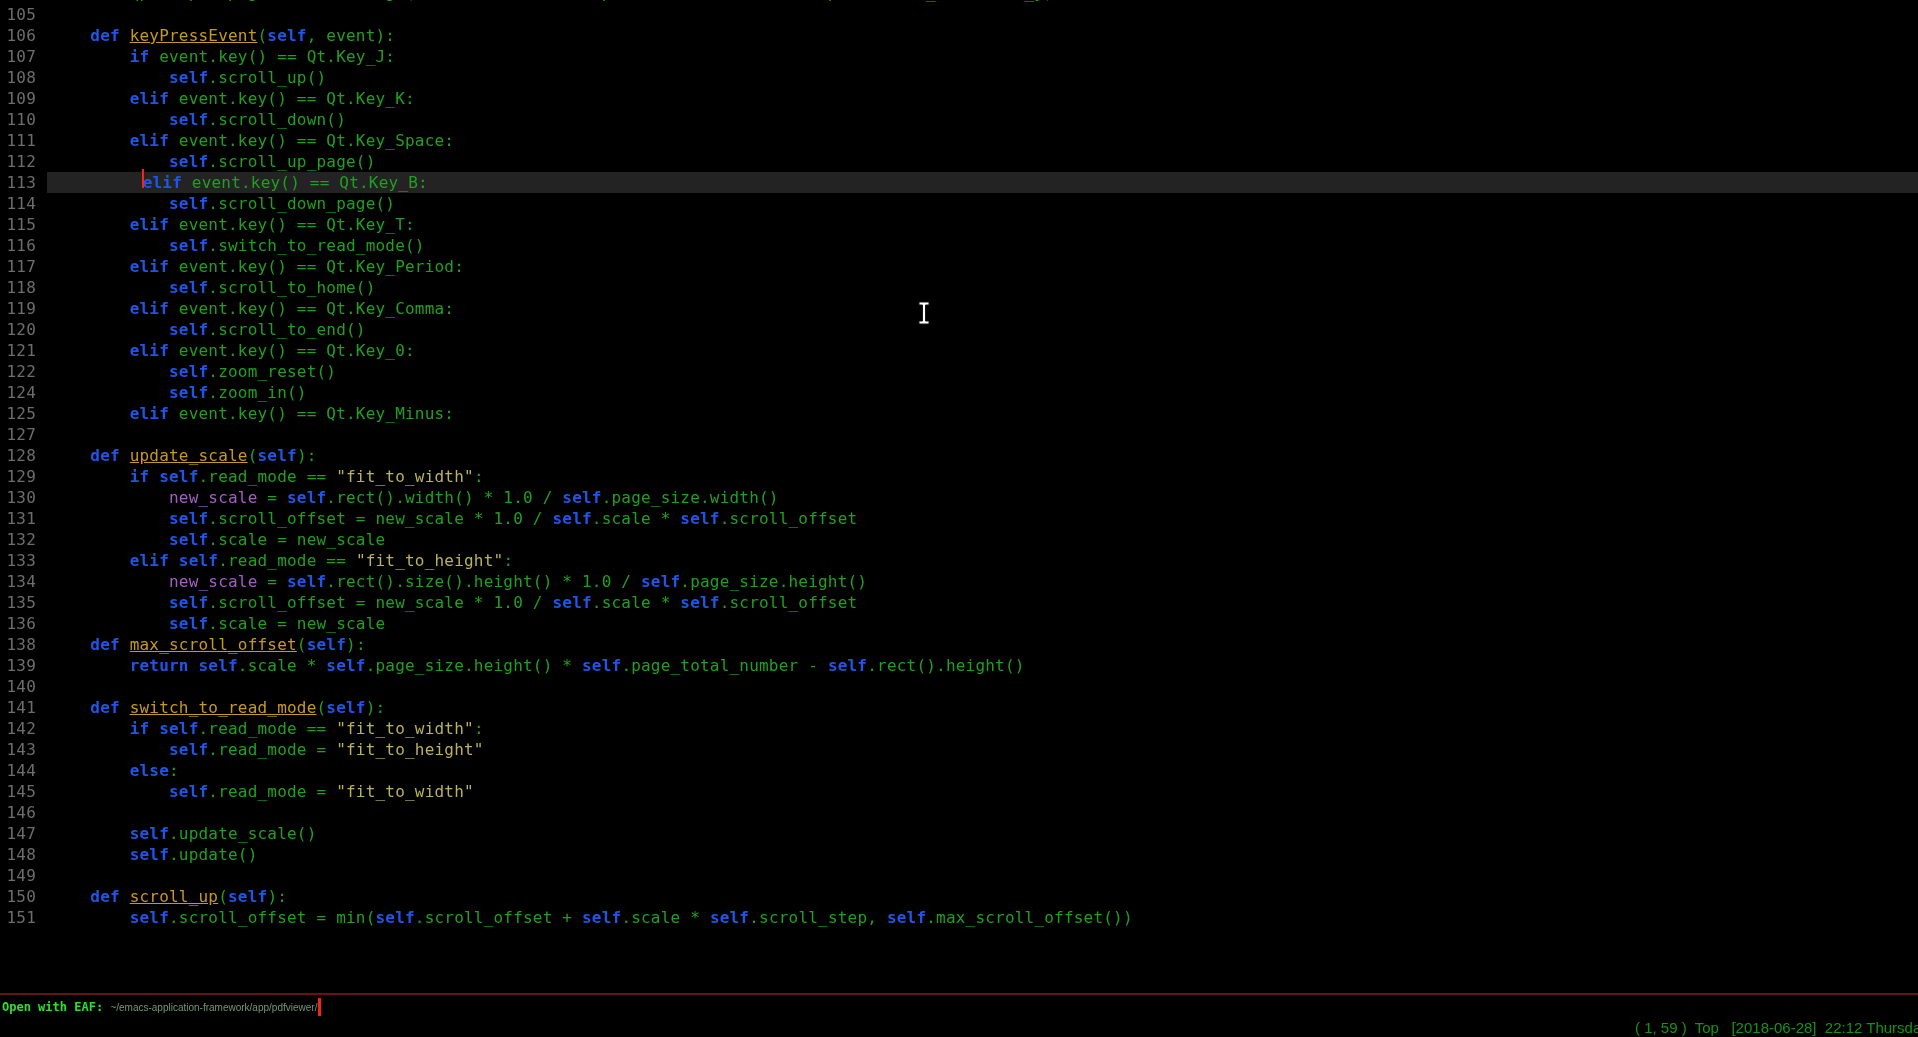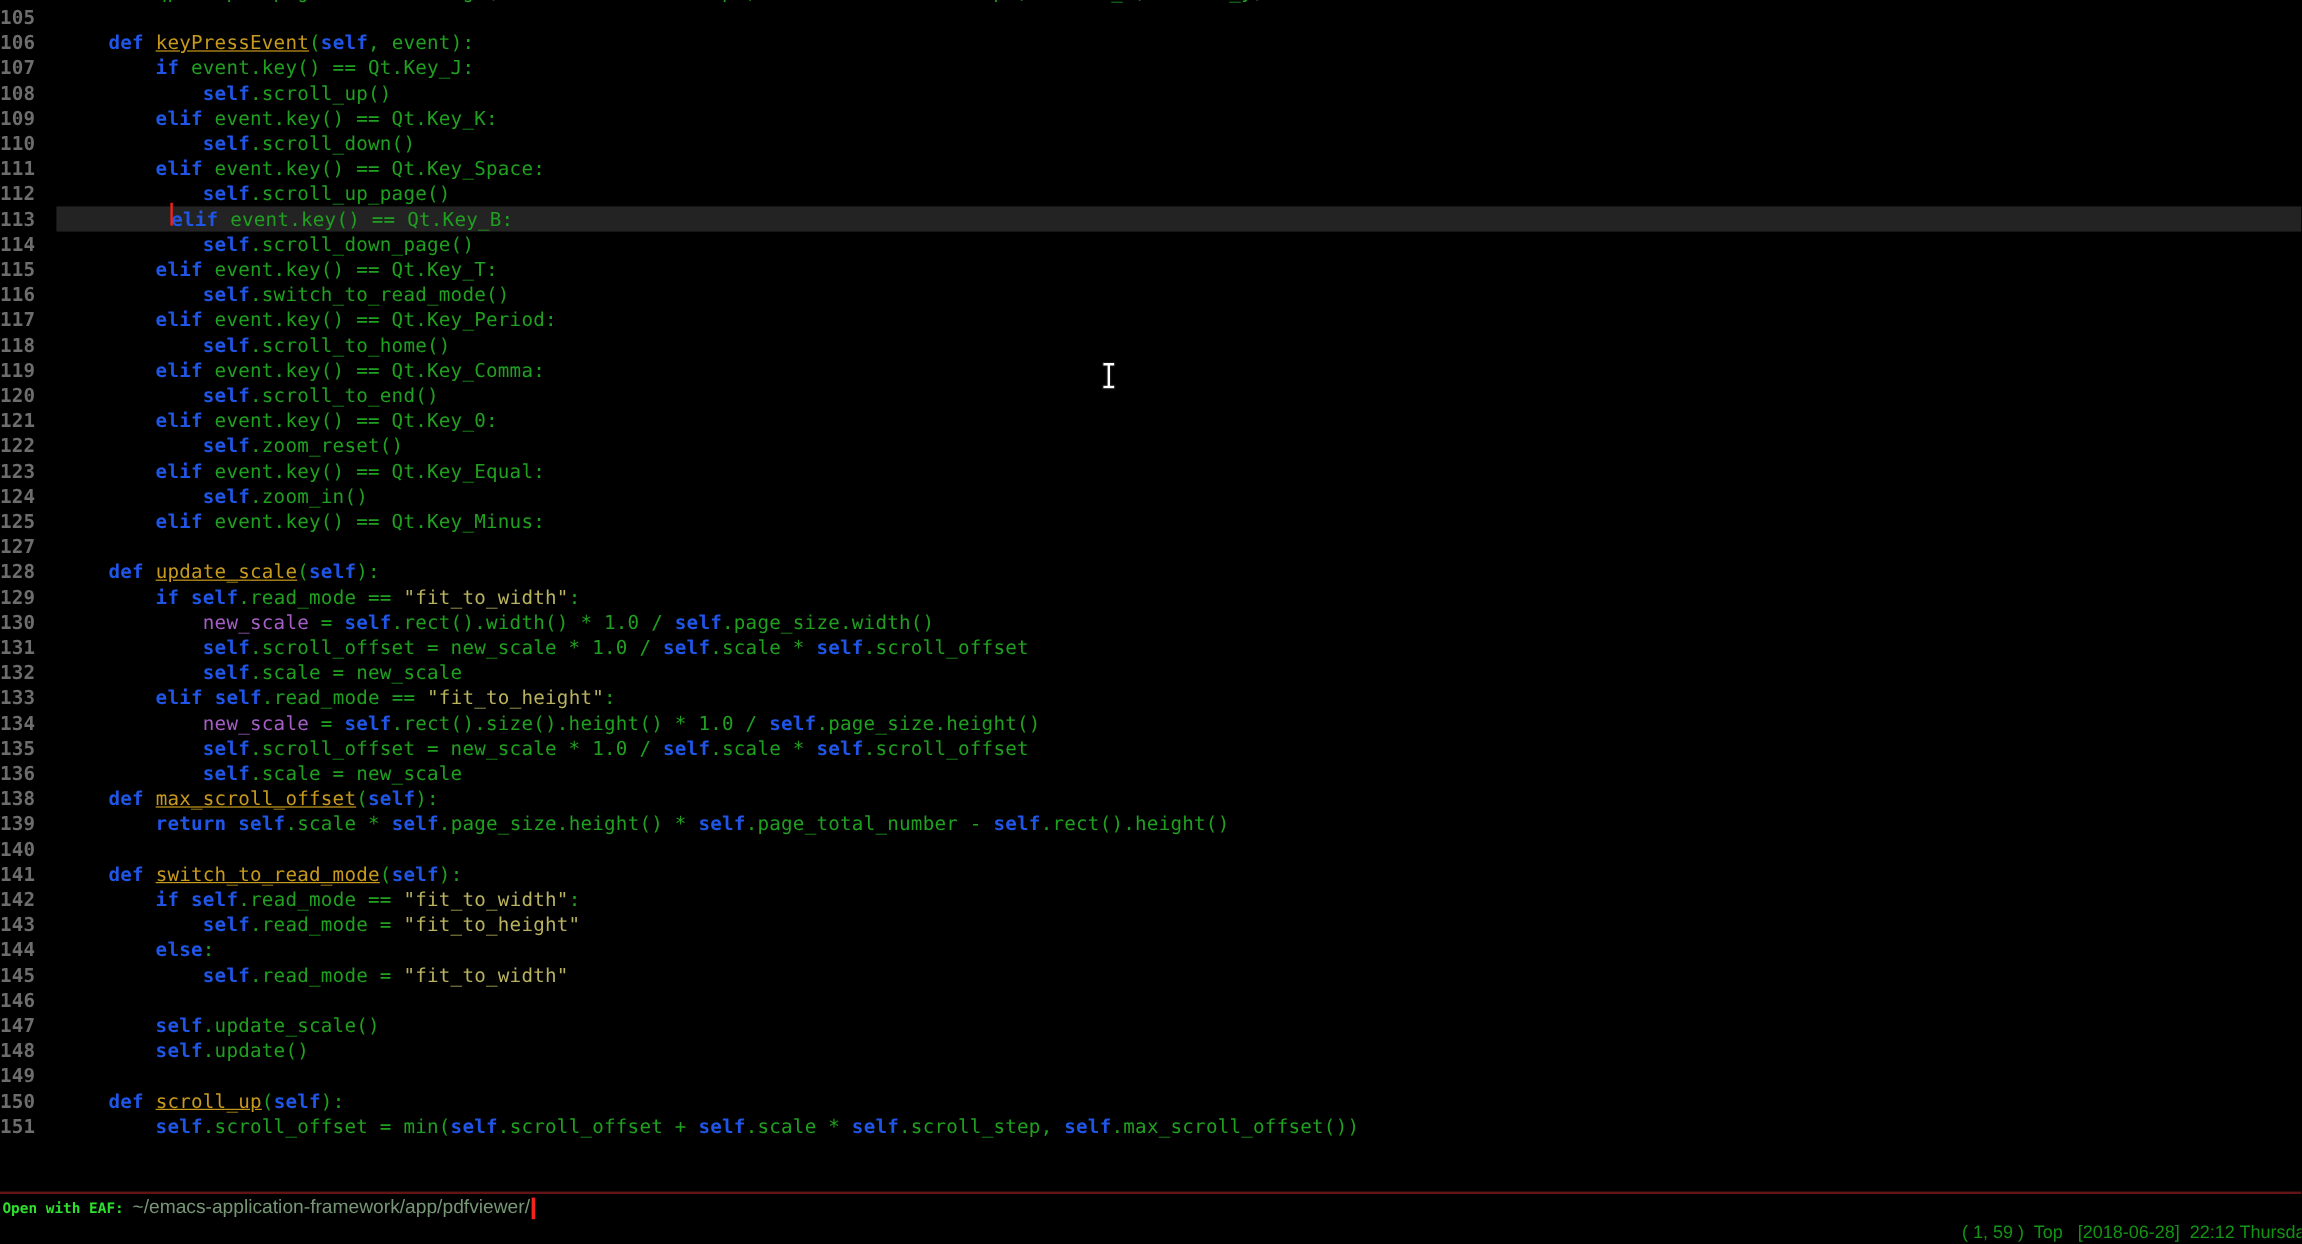--- a/index.html
+++ b/index.html
@@ -9,21 +9,21 @@
   }
   .frame{position:absolute;inset:0;background:var(--bg,#000);}
 
   
   .buffer{position:absolute;top:4px;left:0;right:0;}
   .code-line{
     display:flex;height:21px;line-height:21px;
     font-family:"DejaVu Sans Mono",monospace;font-size:16px;letter-spacing:0.2px;
     white-space:pre;
   }
-  .ln{flex:0 0 47px;box-sizing:border-box;padding-right:11px;text-align:left;color:var(--linenum);font-weight:bold;}
+  .ln{flex:0 0 47px;box-sizing:border-box;padding-right:11px;text-align:right;color:var(--linenum);}
   .code{flex:1 1 auto;padding-left:4px;}
   .code-line.hl .code{background:var(--hlline);padding-left:17px;}
 
   .tok-n{color:var(--fg);}
   .tok-k{color:var(--keyword);font-weight:bold;}
   .tok-f{color:var(--func);text-decoration:underline;}
   .tok-s{color:var(--string);}
   .tok-v{color:var(--variable);text-align:center;}
 
   .text-cursor{display:inline-block;width:0;height:1em;position:relative;}
@@ -39,21 +39,21 @@
     color:var(--fg);white-space:pre;
   }
 
   
   .divider{position:absolute;left:0;right:0;top:993px;height:2px;background:var(--divider);}
   .minibuffer{position:absolute;left:0;right:0;top:996px;height:22px;display:flex;align-items:center;}
   .mb-prompt{
     font-family:"DejaVu Sans Mono",monospace;font-weight:bold;font-size:12px;
     color:var(--promptc);padding-left:2px;white-space:pre;
   }
-  .mb-input{font-family:"Liberation Sans",sans-serif;font-size:16px;color:var(--inputc);white-space:pre;}
+  .mb-input{font-family:"Liberation Sans",sans-serif;font-size:10px;color:var(--inputc);white-space:pre;}
   .mb-cursor{width:3px;height:18px;background:var(--cursor);margin-left:1px;}
   .statusline{
     position:absolute;left:1635px;top:1019px;
     font-family:"Liberation Sans",sans-serif;font-size:15px;color:var(--statusc);white-space:pre;
   }
 
   .mouse-ibeam{position:absolute;left:918px;top:301px;width:13px;height:24px;}
 </style>
 </head>
 <body>
@@ -76,21 +76,20 @@
       <div class="code-line hl"><span class="ln">113</span><span class="code"><span class="tok-n">        </span><span class="text-cursor"></span><span class="tok-k">elif</span><span class="tok-n"> event.key() == Qt.Key_B:</span></span></div>
       <div class="code-line"><span class="ln">114</span><span class="code"><span class="tok-n">            </span><span class="tok-k">self</span><span class="tok-n">.scroll_down_page()</span></span></div>
       <div class="code-line"><span class="ln">115</span><span class="code"><span class="tok-n">        </span><span class="tok-k">elif</span><span class="tok-n"> event.key() == Qt.Key_T:</span></span></div>
       <div class="code-line"><span class="ln">116</span><span class="code"><span class="tok-n">            </span><span class="tok-k">self</span><span class="tok-n">.switch_to_read_mode()</span></span></div>
       <div class="code-line"><span class="ln">117</span><span class="code"><span class="tok-n">        </span><span class="tok-k">elif</span><span class="tok-n"> event.key() == Qt.Key_Period:</span></span></div>
       <div class="code-line"><span class="ln">118</span><span class="code"><span class="tok-n">            </span><span class="tok-k">self</span><span class="tok-n">.scroll_to_home()</span></span></div>
       <div class="code-line"><span class="ln">119</span><span class="code"><span class="tok-n">        </span><span class="tok-k">elif</span><span class="tok-n"> event.key() == Qt.Key_Comma:</span></span></div>
       <div class="code-line"><span class="ln">120</span><span class="code"><span class="tok-n">            </span><span class="tok-k">self</span><span class="tok-n">.scroll_to_end()</span></span></div>
       <div class="code-line"><span class="ln">121</span><span class="code"><span class="tok-n">        </span><span class="tok-k">elif</span><span class="tok-n"> event.key() == Qt.Key_0:</span></span></div>
       <div class="code-line"><span class="ln">122</span><span class="code"><span class="tok-n">            </span><span class="tok-k">self</span><span class="tok-n">.zoom_reset()</span></span></div>
-      <div class="code-line"><span class="ln">123</span><span class="code"><span class="tok-n">        </span><span class="tok-k">elif</span><span class="tok-n"> event.key() == Qt.Key_Equal:</span></span></div>
       <div class="code-line"><span class="ln">124</span><span class="code"><span class="tok-n">            </span><span class="tok-k">self</span><span class="tok-n">.zoom_in()</span></span></div>
       <div class="code-line"><span class="ln">125</span><span class="code"><span class="tok-n">        </span><span class="tok-k">elif</span><span class="tok-n"> event.key() == Qt.Key_Minus:</span></span></div>
       <div class="code-line"><span class="ln">127</span><span class="code"></span></div>
       <div class="code-line"><span class="ln">128</span><span class="code"><span class="tok-n">    </span><span class="tok-k">def</span><span class="tok-n"> </span><span class="tok-f">update_scale</span><span class="tok-n">(</span><span class="tok-k">self</span><span class="tok-n">):</span></span></div>
       <div class="code-line"><span class="ln">129</span><span class="code"><span class="tok-n">        </span><span class="tok-k">if</span><span class="tok-n"> </span><span class="tok-k">self</span><span class="tok-n">.read_mode == </span><span class="tok-s">"fit_to_width"</span><span class="tok-n">:</span></span></div>
       <div class="code-line"><span class="ln">130</span><span class="code"><span class="tok-n">            </span><span class="tok-v">new_scale</span><span class="tok-n"> = </span><span class="tok-k">self</span><span class="tok-n">.rect().width() * 1.0 / </span><span class="tok-k">self</span><span class="tok-n">.page_size.width()</span></span></div>
       <div class="code-line"><span class="ln">131</span><span class="code"><span class="tok-n">            </span><span class="tok-k">self</span><span class="tok-n">.scroll_offset = new_scale * 1.0 / </span><span class="tok-k">self</span><span class="tok-n">.scale * </span><span class="tok-k">self</span><span class="tok-n">.scroll_offset</span></span></div>
       <div class="code-line"><span class="ln">132</span><span class="code"><span class="tok-n">            </span><span class="tok-k">self</span><span class="tok-n">.scale = new_scale</span></span></div>
       <div class="code-line"><span class="ln">133</span><span class="code"><span class="tok-n">        </span><span class="tok-k">elif</span><span class="tok-n"> </span><span class="tok-k">self</span><span class="tok-n">.read_mode == </span><span class="tok-s">"fit_to_height"</span><span class="tok-n">:</span></span></div>
       <div class="code-line"><span class="ln">134</span><span class="code"><span class="tok-n">            </span><span class="tok-v">new_scale</span><span class="tok-n"> = </span><span class="tok-k">self</span><span class="tok-n">.rect().size().height() * 1.0 / </span><span class="tok-k">self</span><span class="tok-n">.page_size.height()</span></span></div>

